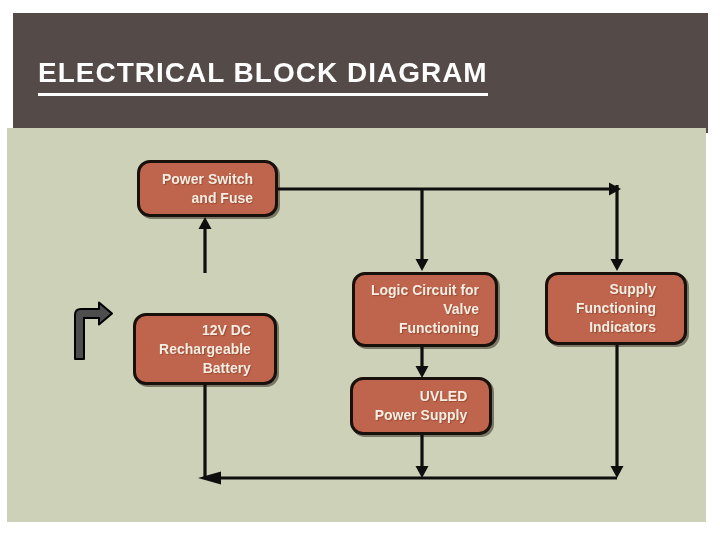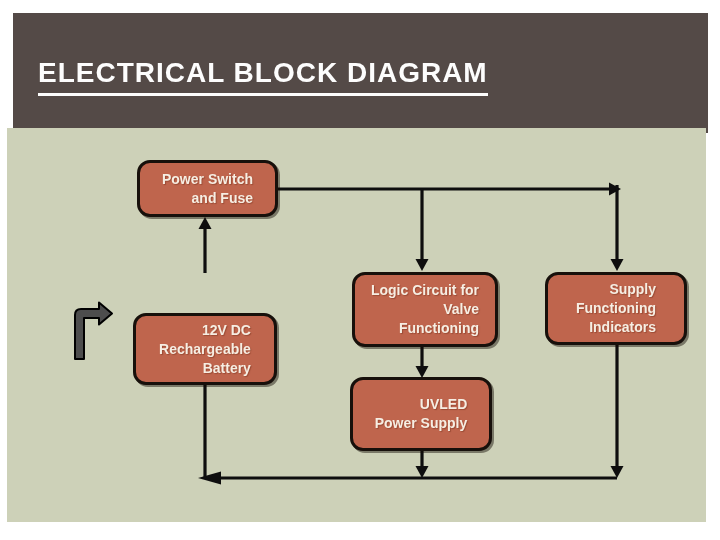--- a/index.html
+++ b/index.html
@@ -34,21 +34,21 @@
     font-size:14px;font-weight:bold;line-height:19px;
     display:flex;align-items:center;justify-content:center;
     text-align:right;white-space:pre-line;
     text-shadow:1px 1px 1px rgba(90,30,10,0.35);
   }
   .b-power {left:130px;top:32px; width:141px;height:57px;}
   .b-batt  {left:126px;top:145px;width:144px;height:72px;margin-top:40px;}
   .b-logic {left:345px;top:144px;width:146px;height:75px;}
   .b-sys   {left:538px;top:144px;width:142px;height:73px;}
   .b-pv    {left:18px; top:247px;width:143px;height:60px;}
-  .b-uvled {left:343px;top:249px;width:142px;height:74px;}
+  .b-uvled {left:343px;top:249px;width:142px;height:58px;}
   .conn{stroke:var(--connector,#0e0e0e);stroke-width:3.2px;}
   .head{fill:var(--connector,#0e0e0e);stroke:none;}
 </style>
 </head>
 <body>
 
 <div class="slide">
 
   <header class="titlebar">
     <h1 class="title">ELECTRICAL BLOCK DIAGRAM</h1>

